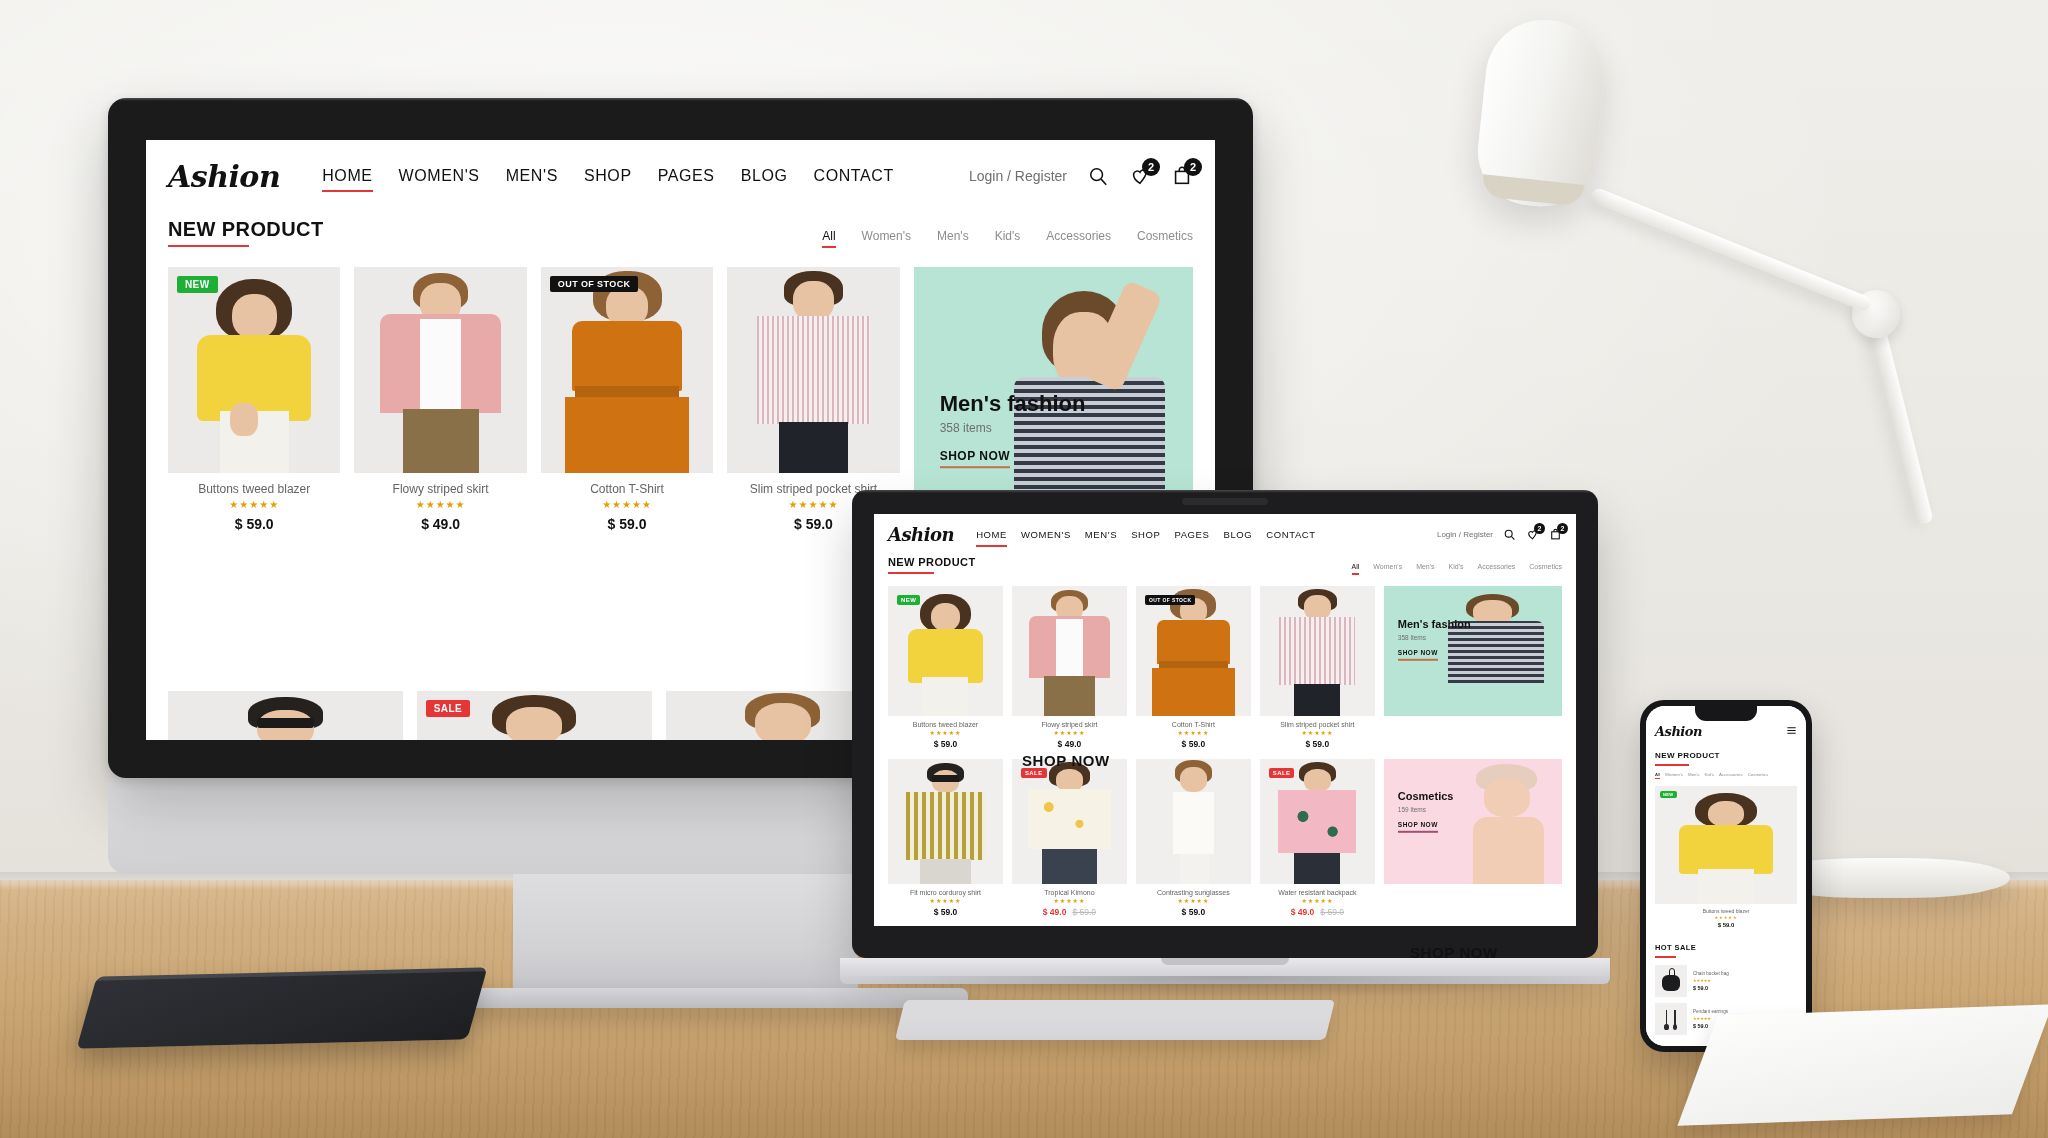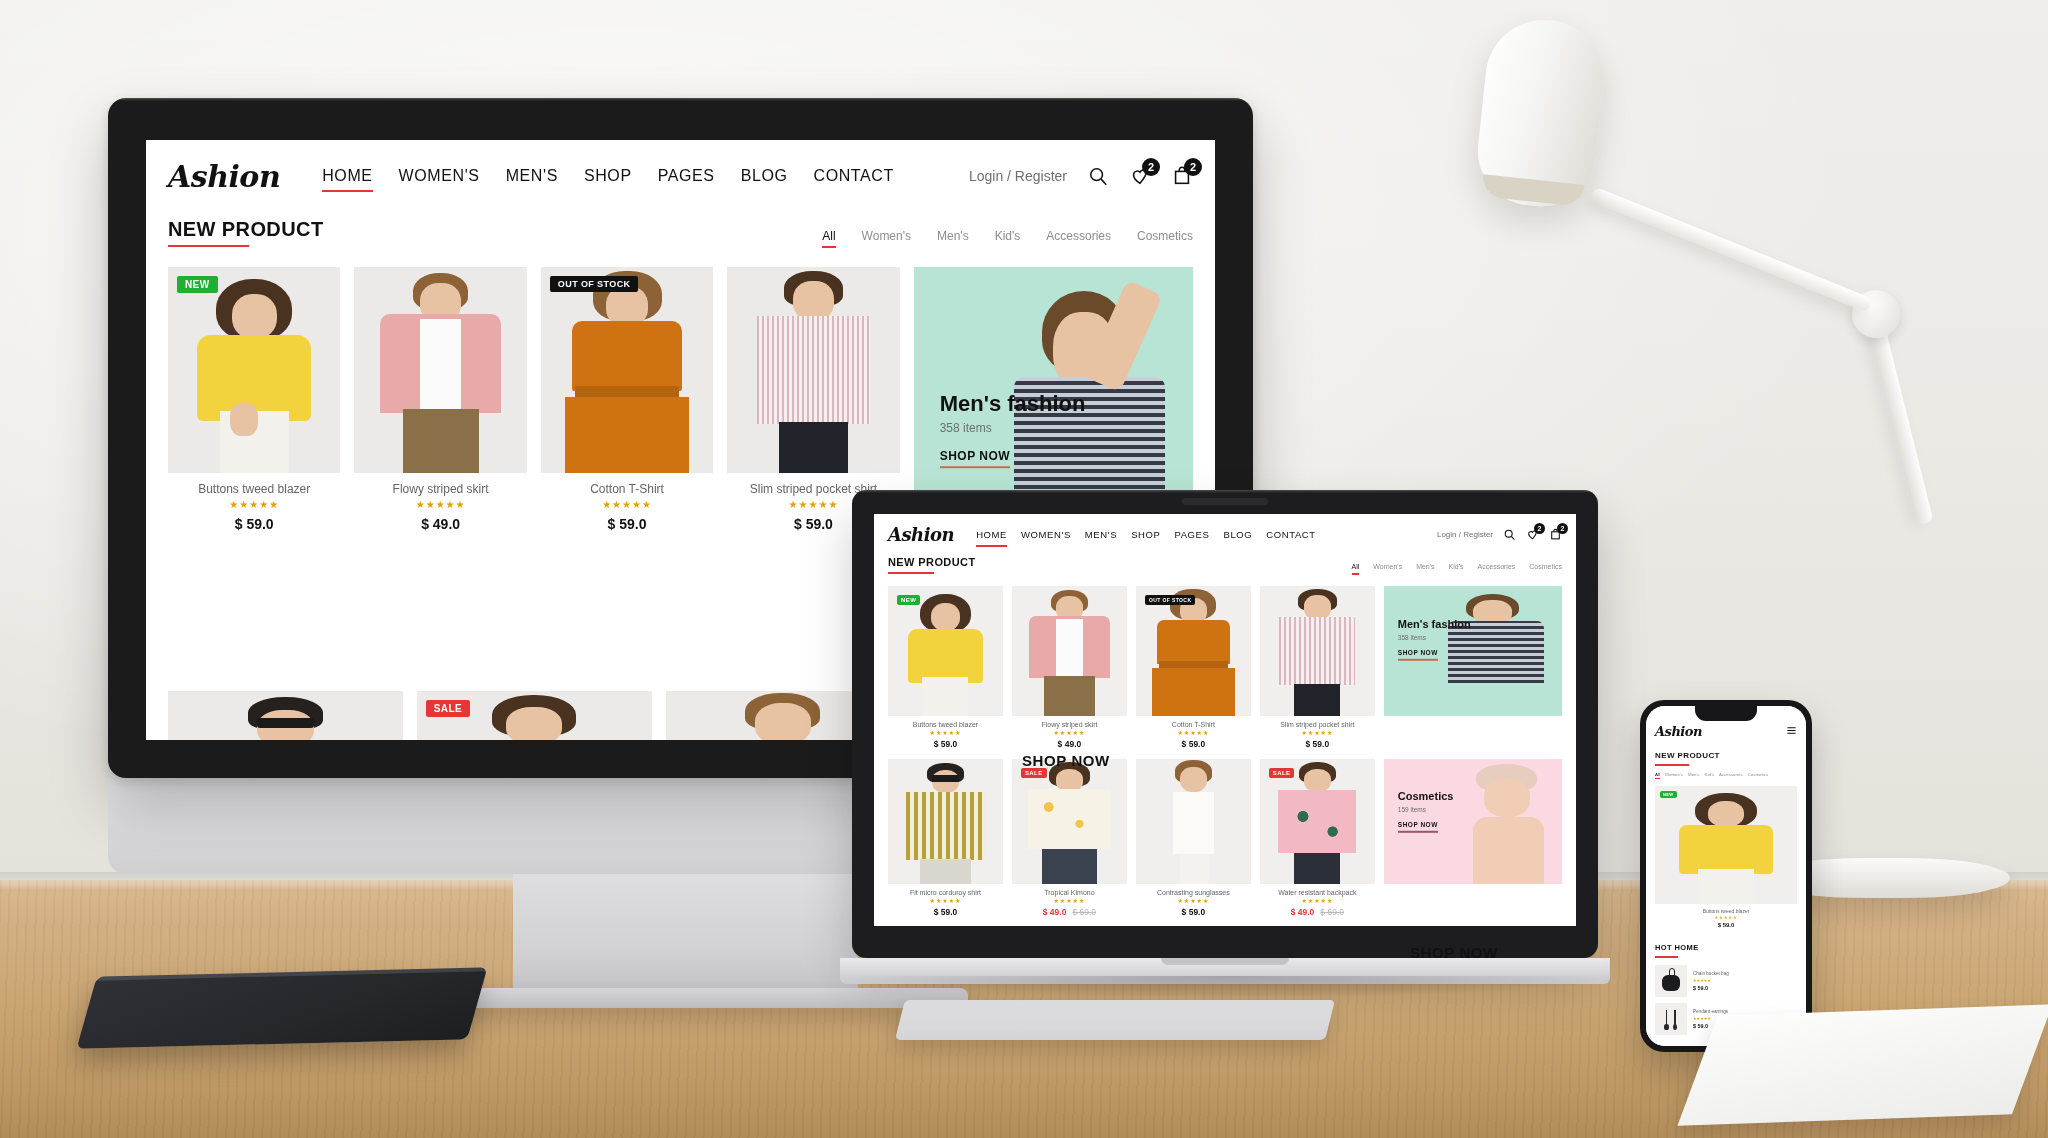--- a/index.html
+++ b/index.html
@@ -617,21 +617,21 @@
                 <i style="left:30%;top:70%;width:40%;height:32%;background:#f3f1ec;"></i>
               </div>
               <span class="tag new" style="font-size:4px;padding:1px 3px;left:5px;top:5px;">NEW</span>
             </div>
             <div class="pname" style="font-size:5px;margin-top:4px;">Buttons tweed blazer</div>
             <div class="stars" style="font-size:4px;margin-top:2px;">★★★★★</div>
             <div class="price" style="font-size:6px;margin-top:2px;">$ 59.0</div>
           </div>
 
           <div style="padding:8px 9px 0 9px;">
-            <div class="secttitle" style="font-size:7.5px;display:inline-block;">HOT HOME</div>
+            <div class="secttitle" style="font-size:7.5px;display:inline-block;">HOT SALE</div>
           </div>
 
           <div style="padding:7px 9px 0 9px;display:flex;gap:6px;align-items:center;">
             <div class="thumb" style="width:32px;height:32px;flex:none;">
               <div class="ph">
                 <i style="left:22%;top:30%;width:56%;height:52%;background:#1c1c1e;border-radius:6px;"></i>
                 <i style="left:44%;top:10%;width:12%;height:26%;border:1px solid #1c1c1e;border-radius:4px;"></i>
               </div>
             </div>
             <div style="flex:1;">

